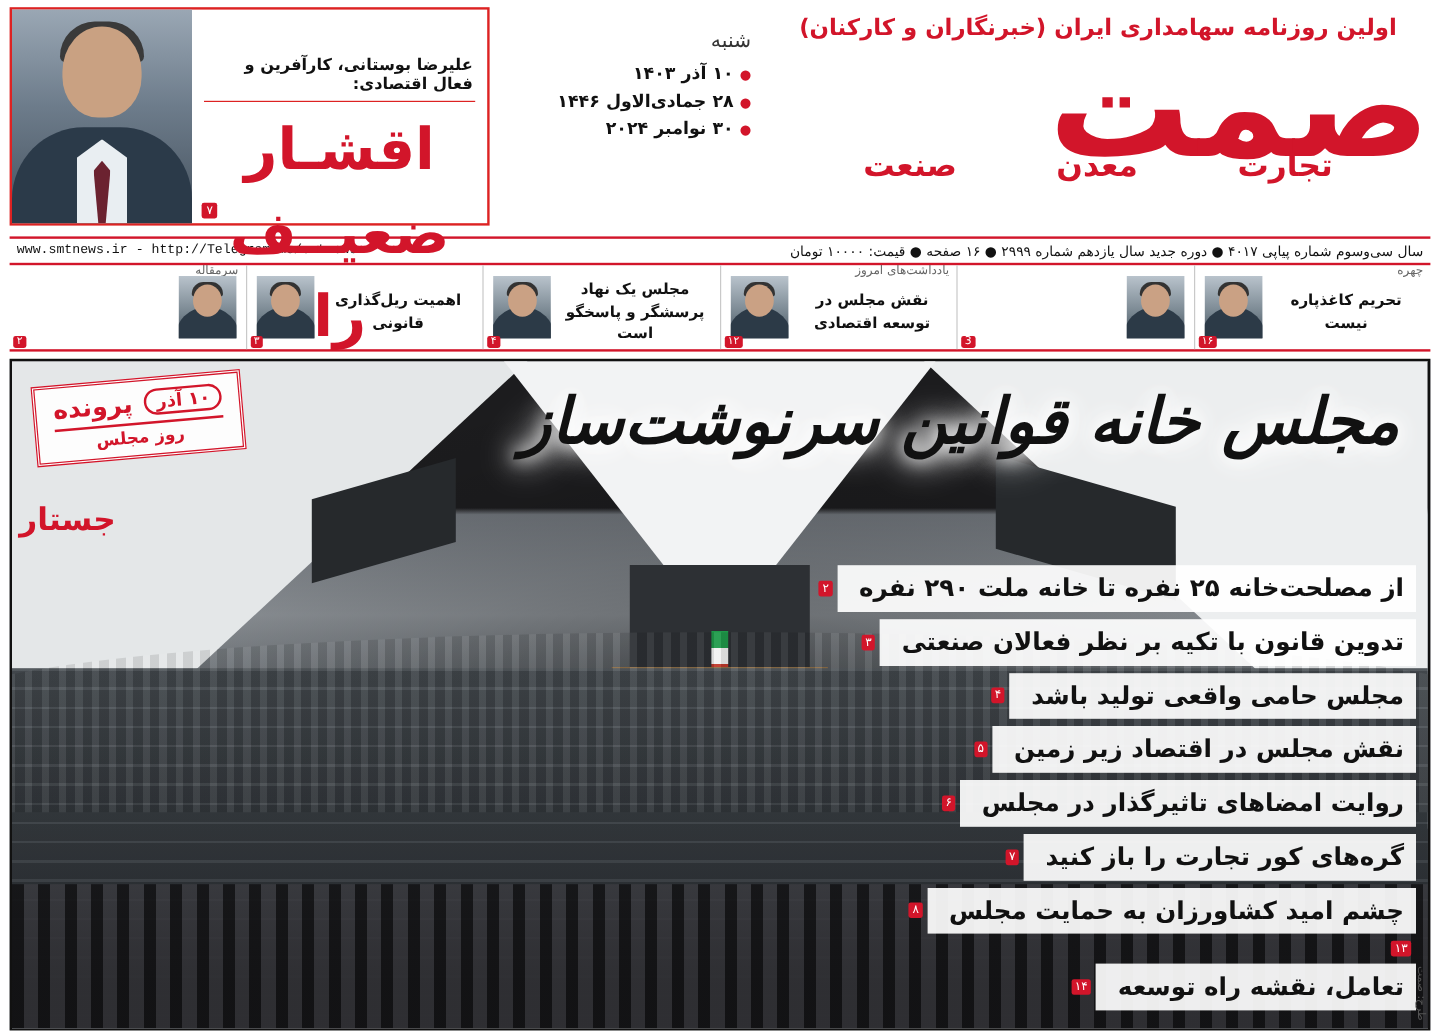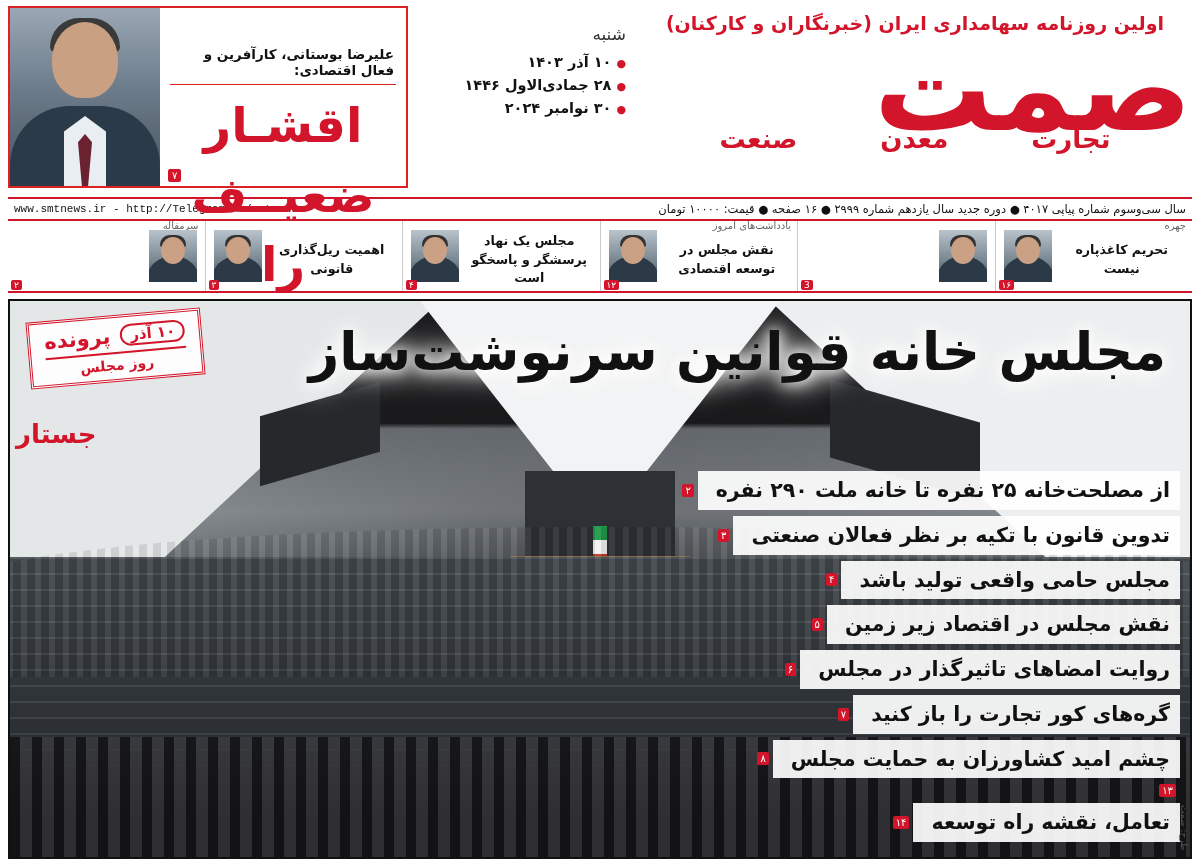--- a/index.html
+++ b/index.html
@@ -368,20 +368,21 @@
     top: 18px;
     right: 24px;
     left: 250px;
     text-align: right;
     font-size: 53px;
     font-weight: bold;
     color: #111;
     line-height: 1.25;
     letter-spacing: -1.5px;
     text-shadow: 0 0 14px #fff, 0 0 24px #fff, 0 0 34px #fff;
+    font-style: italic;
   }
 
   
   .bullets {
     position: absolute;
     right: 10px;
     top: 170px;
     width: 400px;
   }
   .bullet {

